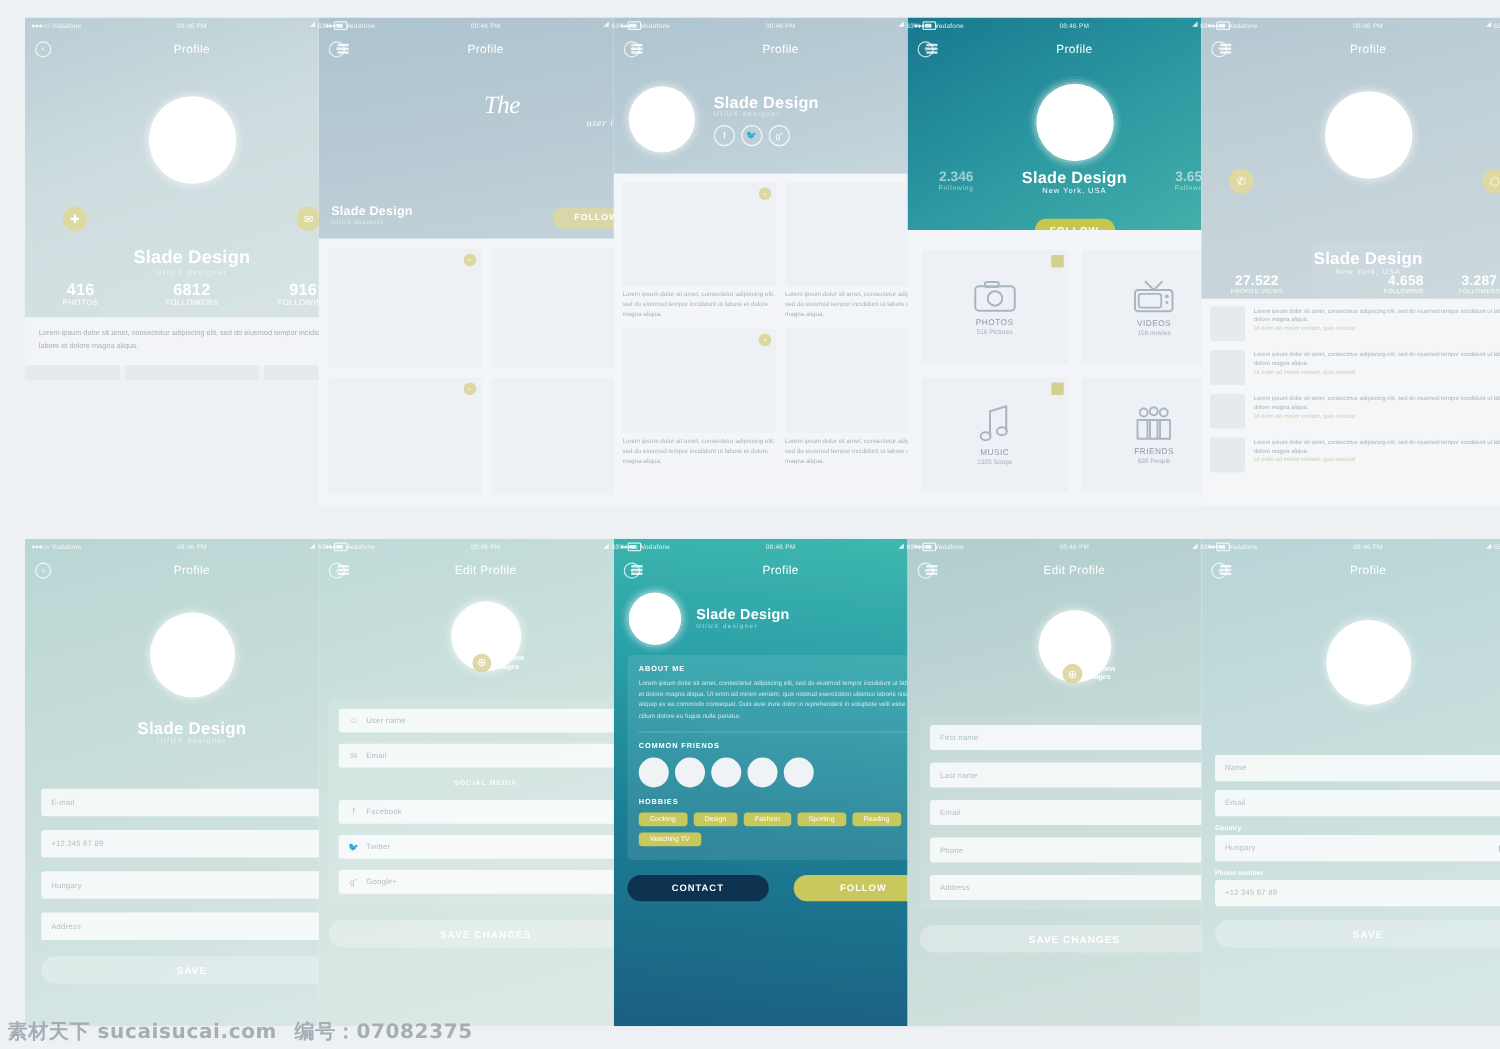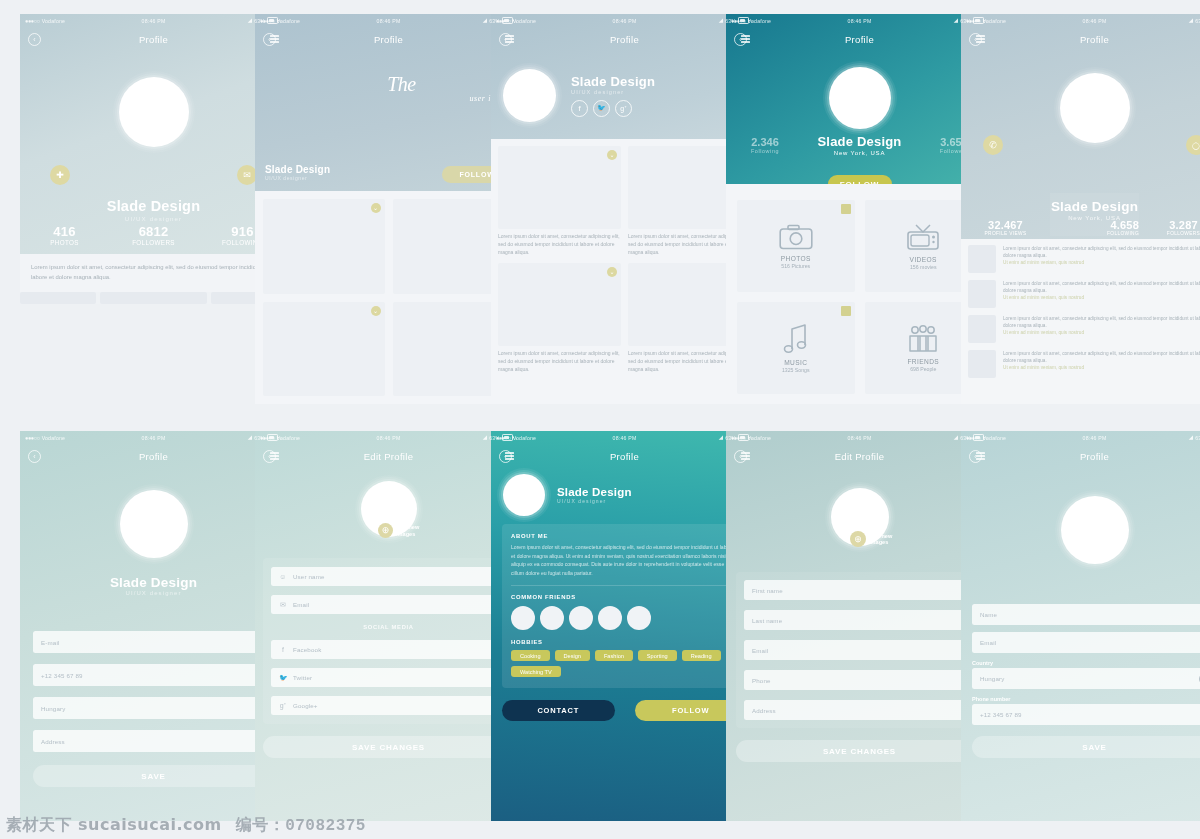--- a/index.html
+++ b/index.html
@@ -112,21 +112,21 @@
     color:#b3bec6;font-size:6.2px;letter-spacing:.15px;
   }
   .field .fi{margin-right:6px;color:#b9c4cb;font-size:7px;width:8px;text-align:center;}
 
   .wm{
     position:absolute;left:6px;bottom:3px;
     font-size:16px;color:#9aa3ab;letter-spacing:.5px;
     font-family:"DejaVu Sans",sans-serif;font-weight:bold;
     opacity:.85;white-space:nowrap;
   }
-  .wm .code{margin-left:14px;font-family:Liberation Mono, monospace;}
+  .wm .code{margin-left:14px;}
 </style>
 </head>
 <body>
 
 <div class="canvas">
 
   <div class="screen" style="left:20px;top:14px;height:290px;background:#eff2f5;">
     <div style="position:absolute;inset:0;background:linear-gradient(160deg,#b9cdd4 0%,#cfdde0 45%,#d8e4e4 100%);height:240px;"></div>
     <div style="position:relative;display:flex;flex-direction:column;height:100%;">
       <div class="statusbar">
@@ -458,21 +458,21 @@
             </div>
           <div class="side-circle" style="position:absolute;right:22px;top:84px;font-size:7px;">
               <span>◯</span>
             </div>
           <div style="position:absolute;left:0;right:0;top:148px;text-align:center;">
             <div class="username" style="font-size:13.5px;">Slade Design</div>
             <div style="color:rgba(255,255,255,.8);font-size:6px;letter-spacing:.9px;margin-top:1px;">New York, USA</div>
           </div>
           <div class="statrow" style="position:absolute;left:0;right:0;bottom:3px;">
             <div class="stat">
-                <div class="num" style="font-size:11px;">32.467</div>
+                <div class="num" style="font-size:11px;">27.522</div>
                 <div class="lbl" style="font-size:4.8px;">PROFILE VIEWS</div>
               </div>
             <div class="stat" style="background:rgba(255,255,255,.07);text-align:right;">
                 <div class="num" style="font-size:11px;">4.658</div>
                 <div class="lbl" style="font-size:4.8px;">FOLLOWING</div>
               </div>
             <div class="stat">
                 <div class="num" style="font-size:11px;">3.287</div>
                 <div class="lbl" style="font-size:4.8px;">FOLLOWERS</div>
               </div>

